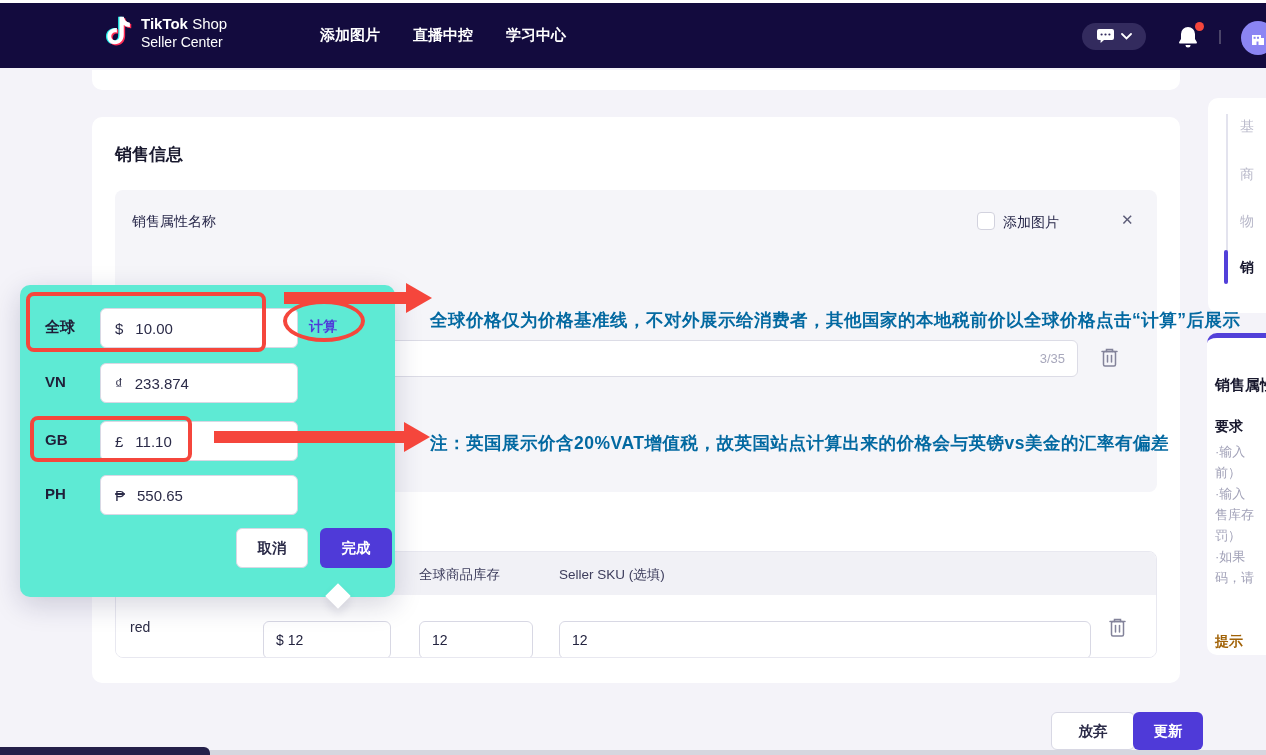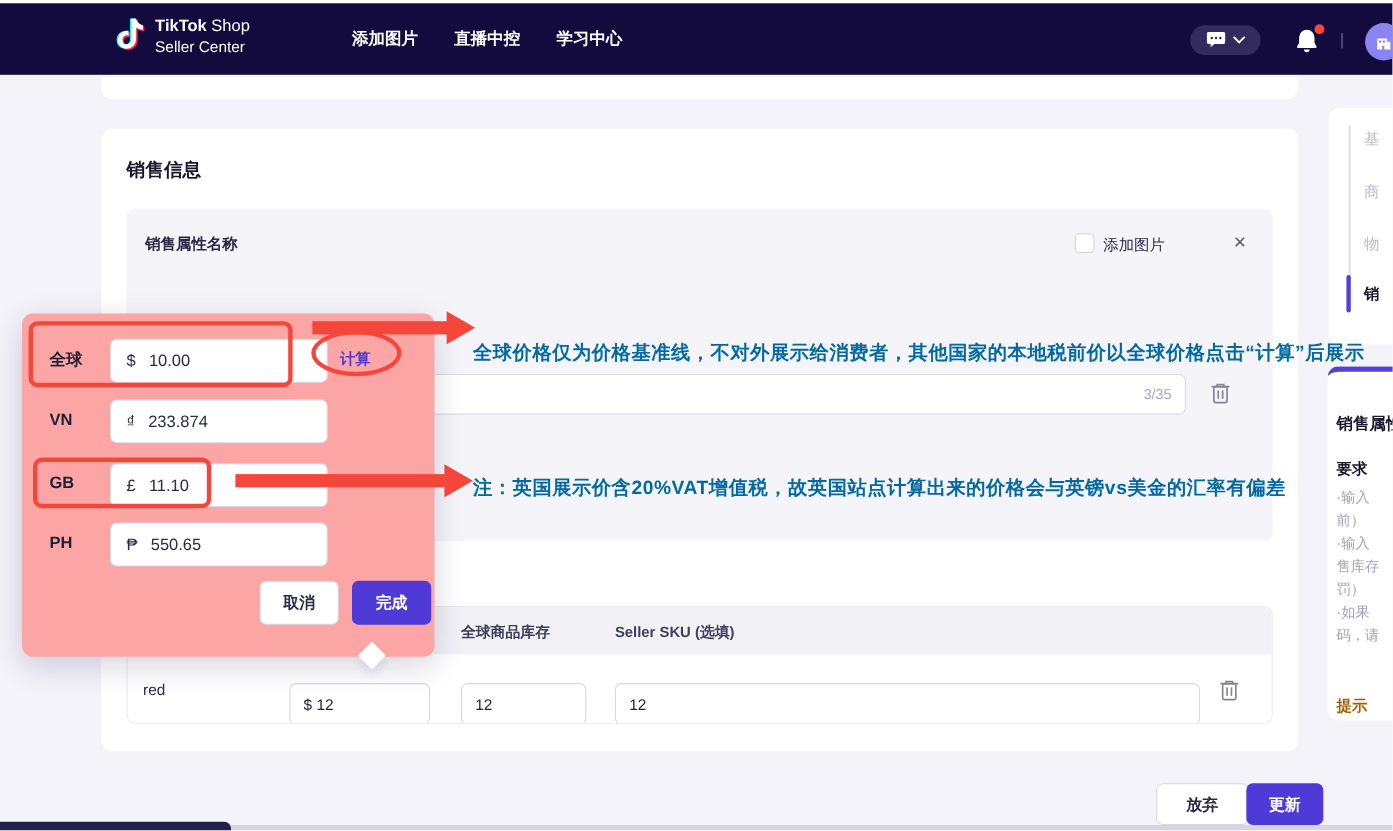--- a/index.html
+++ b/index.html
@@ -28,39 +28,39 @@
   .nav-divider { position:absolute; left:1219px; top:27px; width:2px; height:14px; background:#4a4468; }
   .avatar { position:absolute; left:1241px; top:18px; width:34px; height:34px; border-radius:50%;
     background:#8b85f3; display:flex; align-items:center; justify-content:center; cursor:pointer; }
 
   
   .prev-card { position:absolute; left:92px; top:70px; width:1088px; height:20px; background:#fff; border-radius:0 0 10px 10px; }
   .main-card { position:absolute; left:92px; top:117px; width:1088px; height:566px; background:#fff; border-radius:10px; }
   .section-title { position:absolute; left:23px; top:26px; font-size:17px; font-weight:bold; color:#19192e; }
 
   .gray-section { position:absolute; left:23px; top:73px; width:1042px; height:302px; background:#f5f5f9; border-radius:8px; }
-  .attr-label { position:absolute; left:17px; top:23px; font-size:14px; font-weight:bold; color:#28284a; }
+  .attr-label { position:absolute; left:17px; top:23px; font-size:14px; font-weight:normal; color:#28284a; }
   .add-img-box { position:absolute; left:862px; top:22px; width:18px; height:18px; background:#fff;
     border:1px solid #d2d2de; border-radius:4px; cursor:pointer; }
   .add-img-label { position:absolute; left:888px; top:24px; font-size:14px; color:#28284a; }
   .close-x { position:absolute; left:1006px; top:21px; font-size:15px; color:#5c5c78; cursor:pointer; }
   .select { position:absolute; left:17px; top:58px; width:946px; height:37px; background:#fff;
     border:1px solid #dcdce6; border-radius:6px; display:flex; align-items:center; padding:0 14px; cursor:pointer; }
   .select-value { font-size:14.5px; color:#51516a; flex:1; }
   .value-input { position:absolute; left:17px; top:150px; width:946px; height:37px; background:#fff;
     border:1px solid #dcdce6; border-radius:6px; display:flex; align-items:center; justify-content:flex-end; padding:0 12px; }
   .counter { font-size:13px; color:#a8a8bc; }
   .trash-btn { background:none; border:none; cursor:pointer; padding:0; }
   .trash-1 { position:absolute; left:985px; top:157px; }
 
   
   .sku-table { position:absolute; left:23px; top:434px; width:1042px; height:107px; border:1px solid #e8e8f0;
     border-radius:8px; overflow:hidden; background:#fff; }
   .sku-head { height:43px; background:#f1f1f6; position:relative; }
-  .th { position:absolute; top:14px; font-size:13.5px; font-weight:bold; color:#3d3d5c; white-space:nowrap; }
+  .th { position:absolute; top:14px; font-size:13.5px; font-weight:normal; color:#3d3d5c; white-space:nowrap; }
   .th-stock { left:303px; }
   .th-sku { left:443px; }
   .sku-row { height:64px; position:relative; background:#fff; }
   .cell-name { position:absolute; left:14px; top:24px; font-size:14px; color:#2b2b45; }
   .cell-input { position:absolute; top:14px; height:38px; border:1px solid #d8d8e4; border-radius:6px;
     font-size:14px; color:#23233f; padding:0 12px; font-family:"Liberation Sans",sans-serif; background:#fff;margin-top:12px; }
   .in-price { left:147px; width:128px; }
   .in-stock { left:303px; width:114px; }
   .in-sku { left:443px; width:532px; }
   .trash-2 { position:absolute; left:992px; top:22px; }
@@ -72,21 +72,21 @@
   .anchor-item { position:absolute; left:32px; font-size:14px; color:#b9b9ca; cursor:pointer; white-space:nowrap; }
   .anchor-item.active { color:#17172e; font-weight:bold; }
   .side-card2 { position:absolute; left:1207px; top:333px; width:83px; height:322px; background:#fff;
     border-radius:10px; border-top:5px solid #5240d9; }
   .panel-title { position:absolute; left:8px; top:38px; font-size:15px; font-weight:bold; color:#19192e; white-space:nowrap; }
   .req-title { position:absolute; left:8px; top:80px; font-size:14px; font-weight:bold; color:#19192e; }
   .req-lines { position:absolute; left:8px; top:103px; font-size:13px; line-height:21px; color:#a2a2b8; white-space:pre-line; }
   .tips-title { position:absolute; left:8px; top:295px; font-size:14px; font-weight:bold; color:#a16207; }
 
   
-  .popup { position:absolute; left:20px; top:285px; width:375px; height:312px; background:#fca5a5; border-radius:10px;
+  .popup { position:absolute; left:20px; top:285px; width:375px; height:312px; background:#5eead4; border-radius:10px;
     box-shadow:0 8px 28px rgba(20,20,70,0.18); z-index:20; }
   .popup-caret { position:absolute; left:309px; bottom:-8px; width:18px; height:18px; background:#fff;
     transform:rotate(45deg); box-shadow:4px 4px 10px rgba(20,20,70,0.10); }
   .prow { position:absolute; left:0; width:100%; height:40px; }
   .plabel { position:absolute; left:25px; top:10px; font-size:15px; font-weight:bold; color:#1f1f38; }
   .pinput { position:absolute; left:80px; top:0; width:198px; height:40px; border:1px solid #d8d8e4; border-radius:6px;
     background:#fff; display:flex; align-items:center; padding:0 14px; gap:12px; font-size:15px; color:#2b2b48; }
   .calc-link { position:absolute; left:289px; top:10px; font-size:14px; font-weight:bold; color:#4f3cd9; cursor:pointer; }
   .pbtns { position:absolute; left:0; top:243px; width:100%; height:40px; }
   .btn { border-radius:6px; font-size:14.5px; font-weight:bold; cursor:pointer; border:none;

